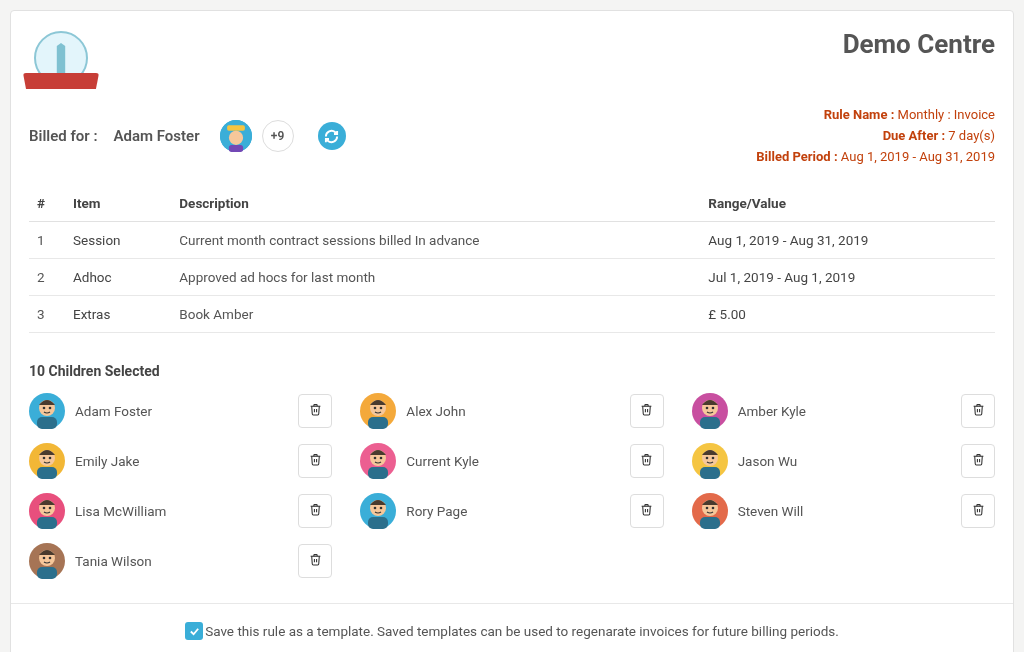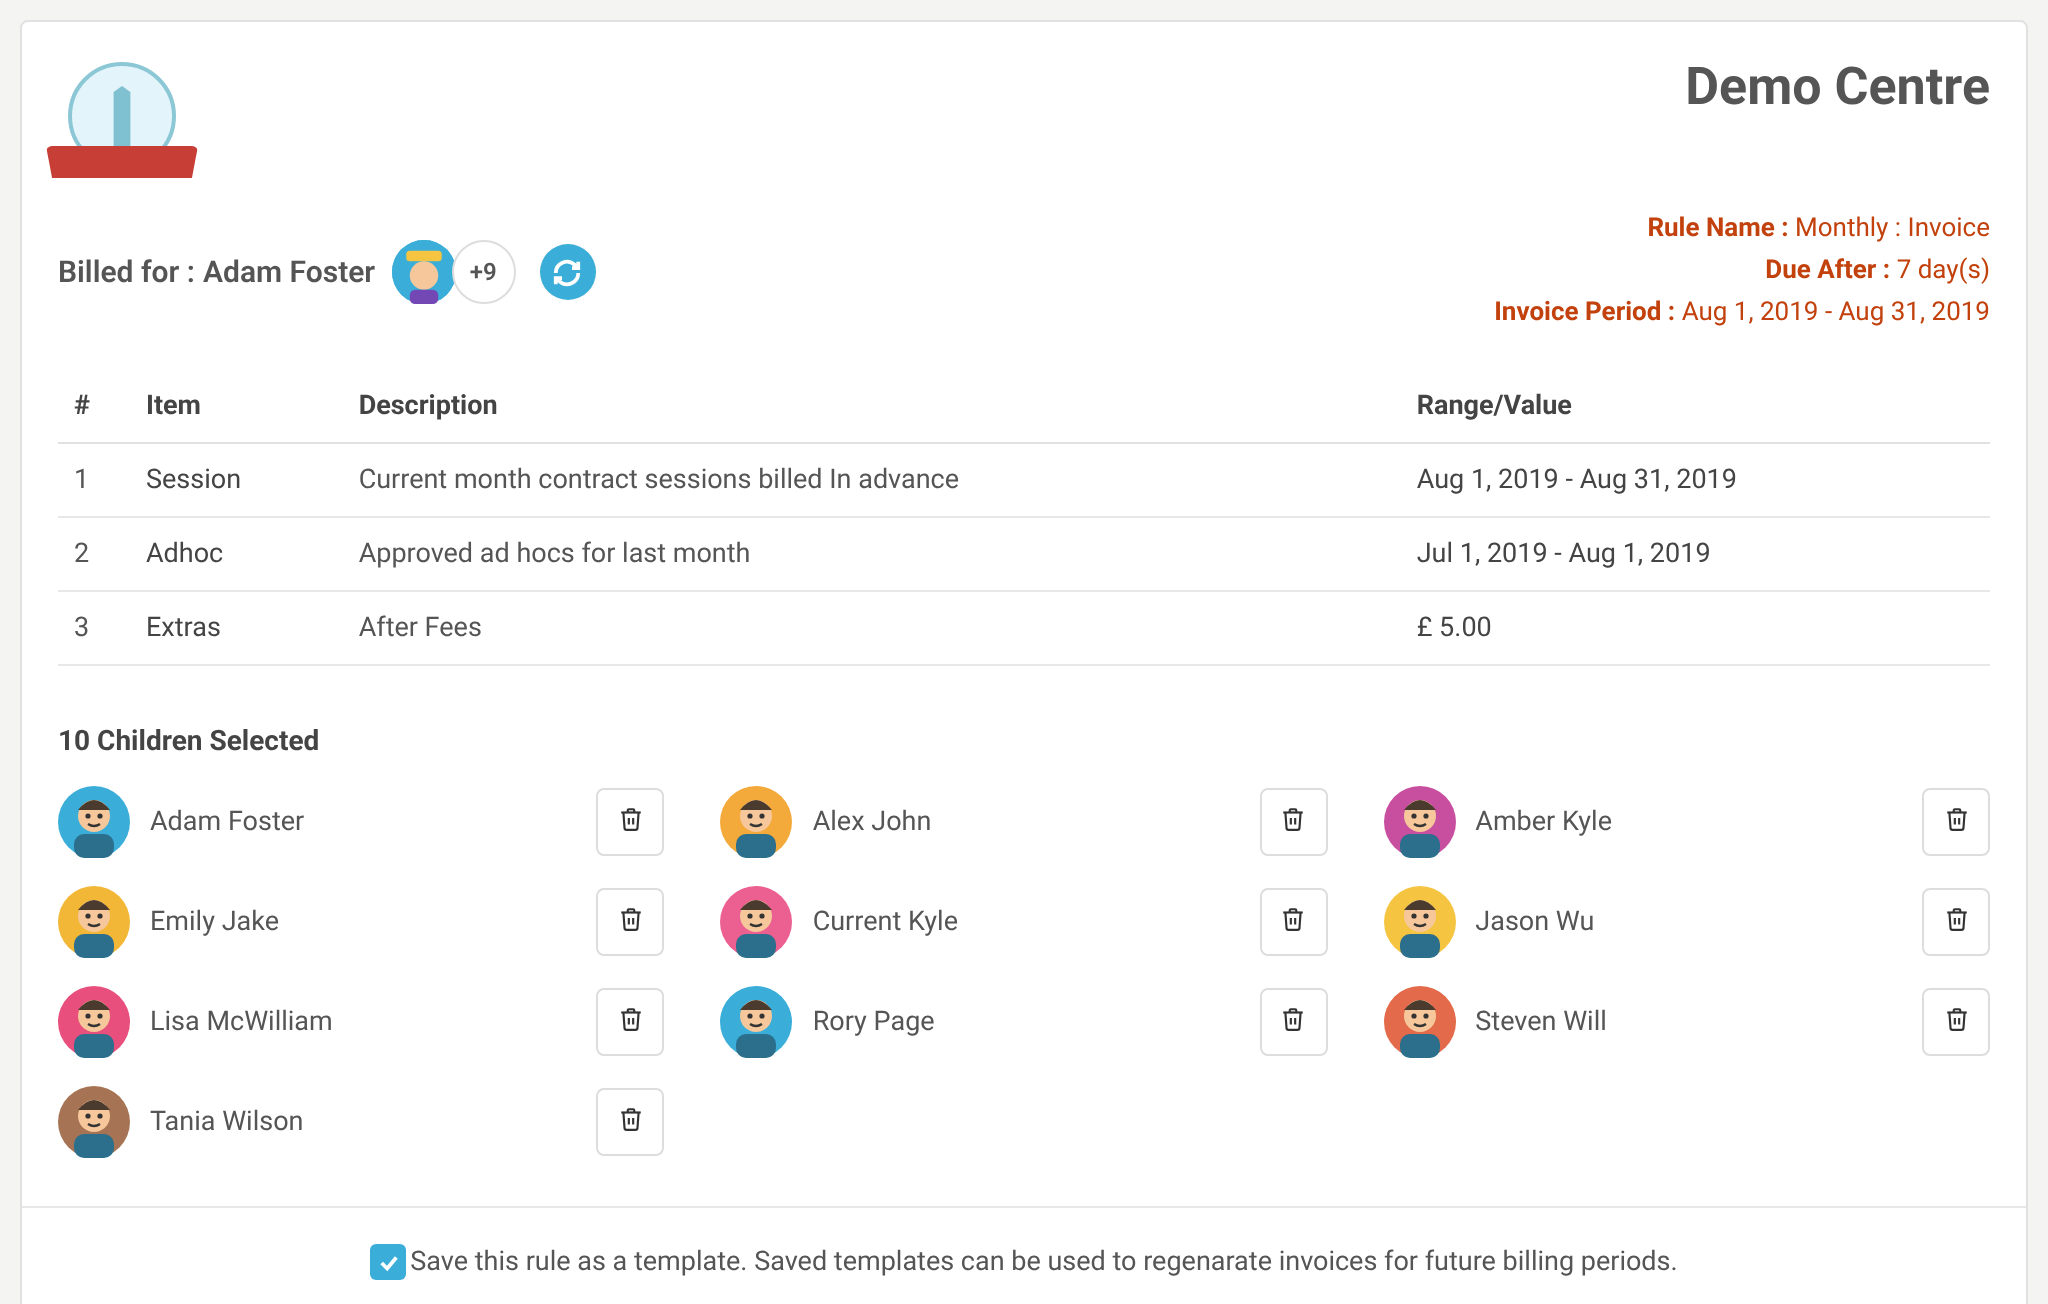--- a/index.html
+++ b/index.html
@@ -59,21 +59,21 @@
     align-items: center;
     margin-top: 8px;
     margin-bottom: 18px;
   }
   .billed-left {
     display:flex;
     align-items:center;
     font-size: 15px;
     font-weight: 600;
     color:#555;
-    gap: 4px;
+    gap: 16px;
   }
   .avatar {
     width: 32px; height: 32px;
     border-radius: 50%;
     display:inline-flex;
     align-items:center; justify-content:center;
     font-size:12px;
     color:#fff;
     flex-shrink:0;
   }
@@ -218,21 +218,21 @@
       <span class="count-bubble">+9</span>
       <button class="refresh-btn">
         <svg width="15" height="15" viewBox="0 0 24 24" fill="none" stroke="white" stroke-width="3">
             <path d="M3 12a9 9 0 0 1 15-6.7L21 8M21 3v5h-5M21 12a9 9 0 0 1-15 6.7L3 16M3 21v-5h5"></path>
           </svg>
       </button>
     </div>
     <div class="meta-right">
       <div><b>Rule Name :</b> <span>Monthly : Invoice</span></div>
       <div><b>Due After :</b> <span>7 day(s)</span></div>
-      <div><b>Invoice Period :</b> <span>Aug 1, 2019 - Aug 31, 2019</span></div>
+      <div><b>Billed Period :</b> <span>Aug 1, 2019 - Aug 31, 2019</span></div>
     </div>
   </div>
 
   <table class="rules">
     <thead>
       <tr>
         <th>#</th>
         <th>Item</th>
         <th>Description</th>
         <th>Range/Value</th>
@@ -247,21 +247,21 @@
         </tr>
         <tr>
           <td class="num">2</td>
           <td class="item">Adhoc</td>
           <td class="desc">Approved ad hocs for last month</td>
           <td class="range">Jul 1, 2019 - Aug 1, 2019</td>
         </tr>
         <tr>
           <td class="num">3</td>
           <td class="item">Extras</td>
-          <td class="desc">After Fees</td>
+          <td class="desc">Book Amber</td>
           <td class="range">£ 5.00</td>
         </tr>
       </tbody>
   </table>
 
   <div class="section-title">10 Children Selected</div>
 
   <div class="children-grid" id="children-grid">
       <div class="child-row">
         <div class="child-info">

